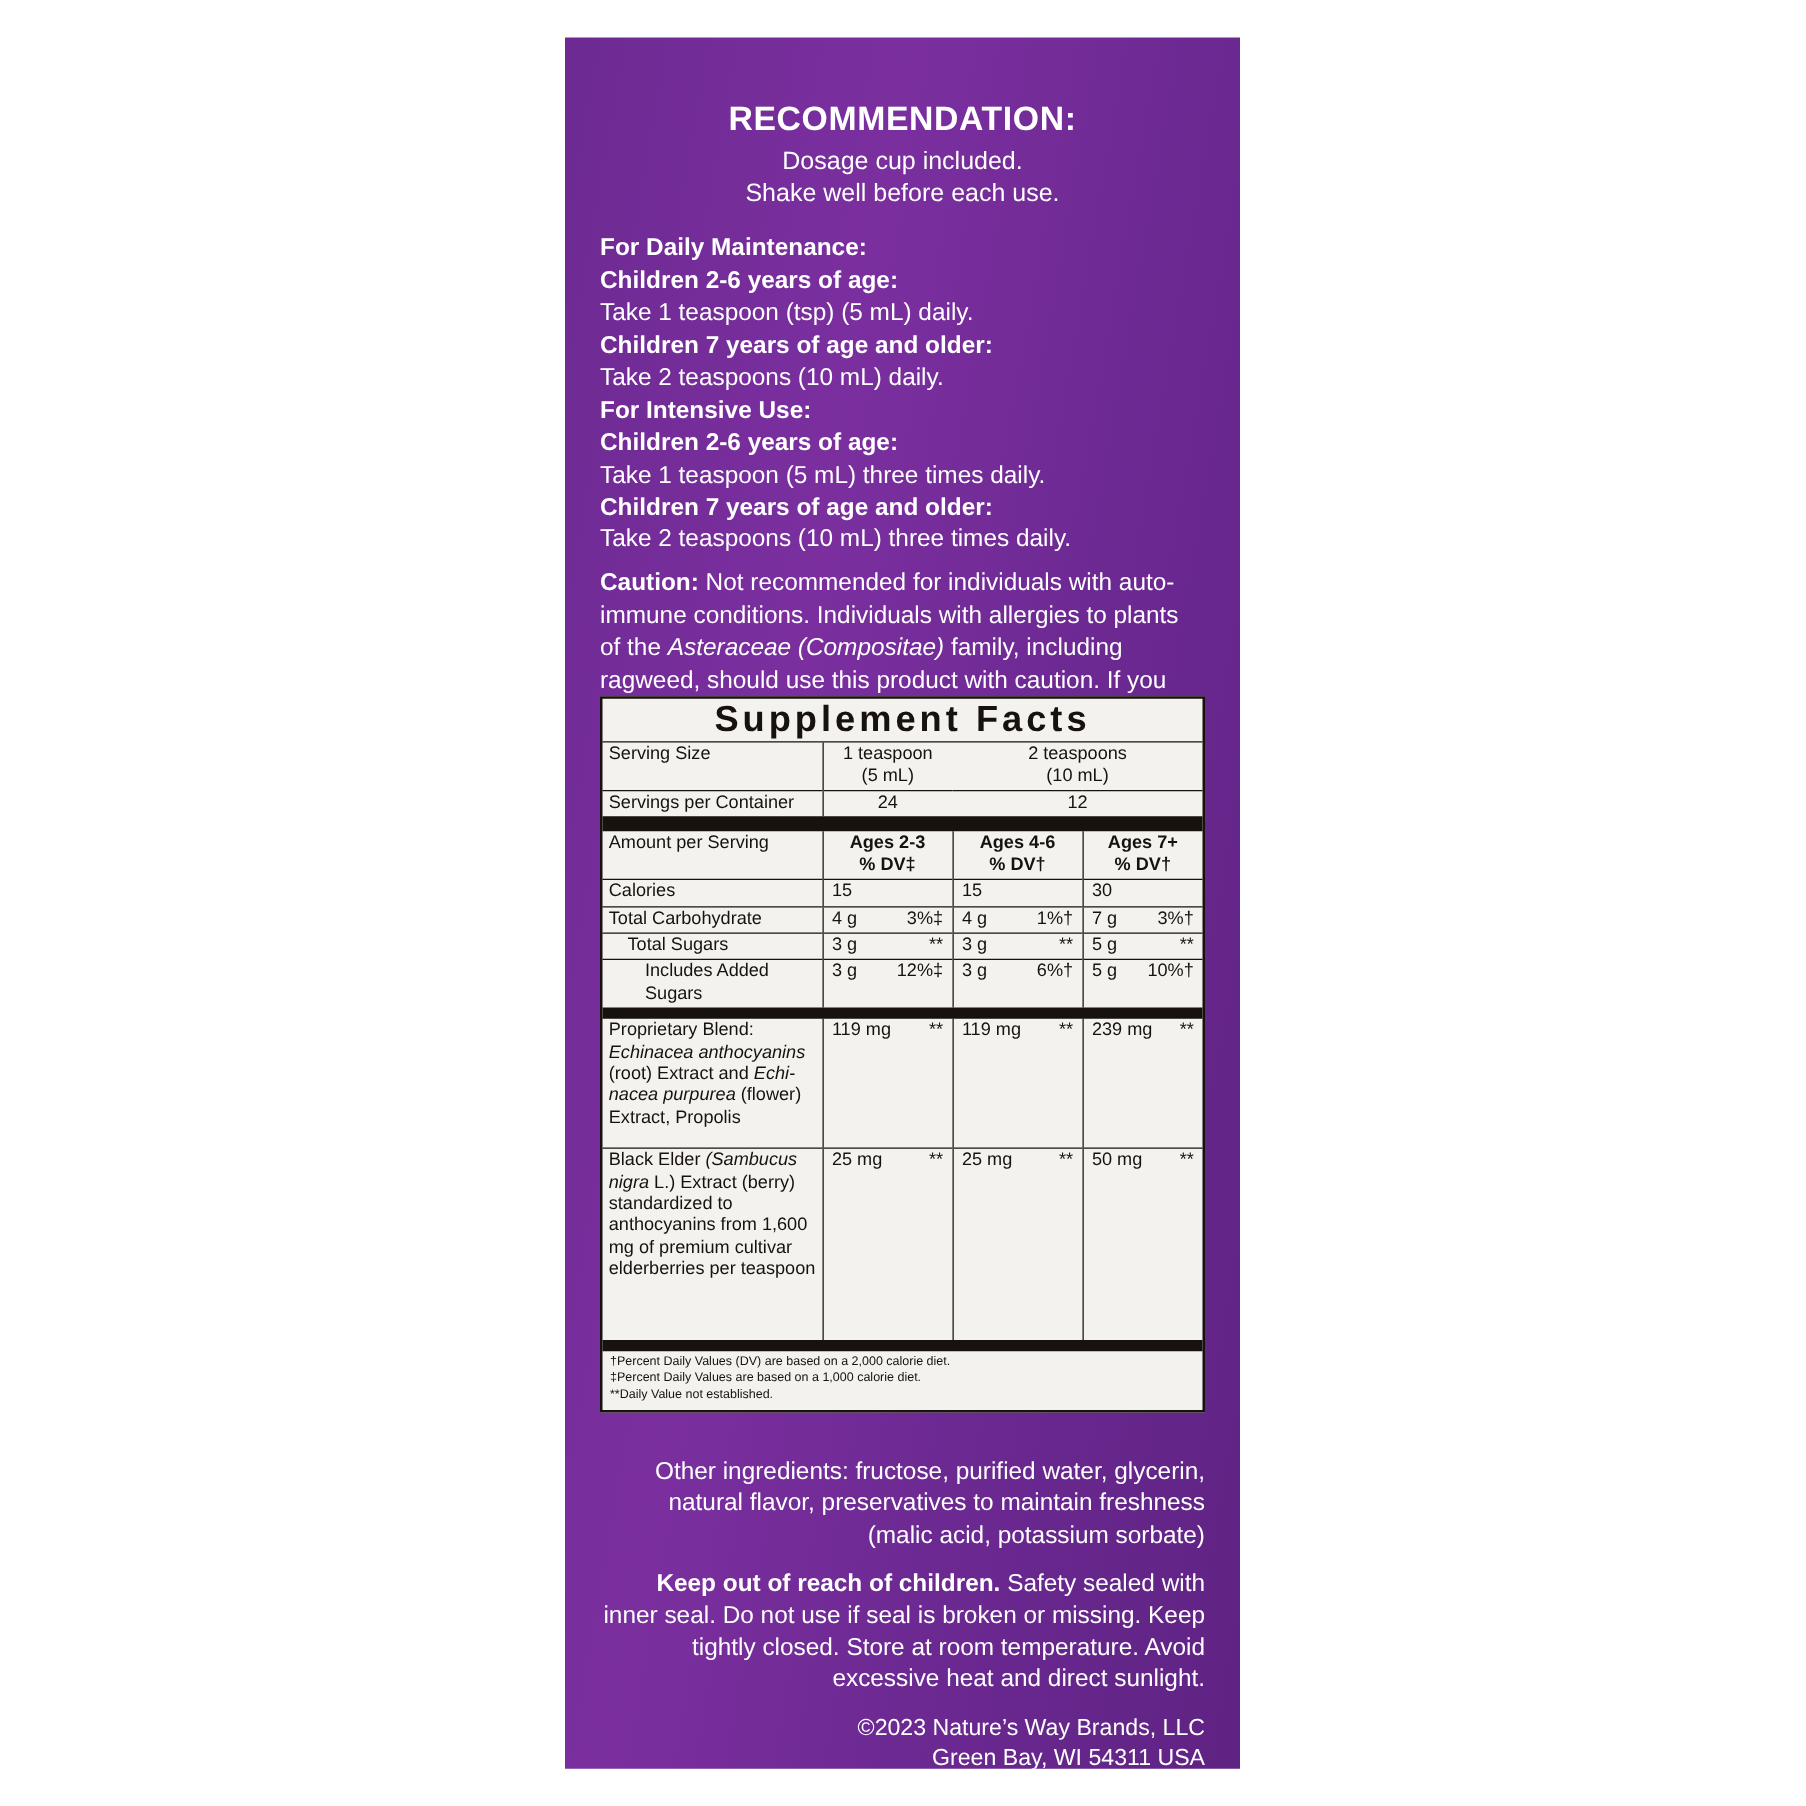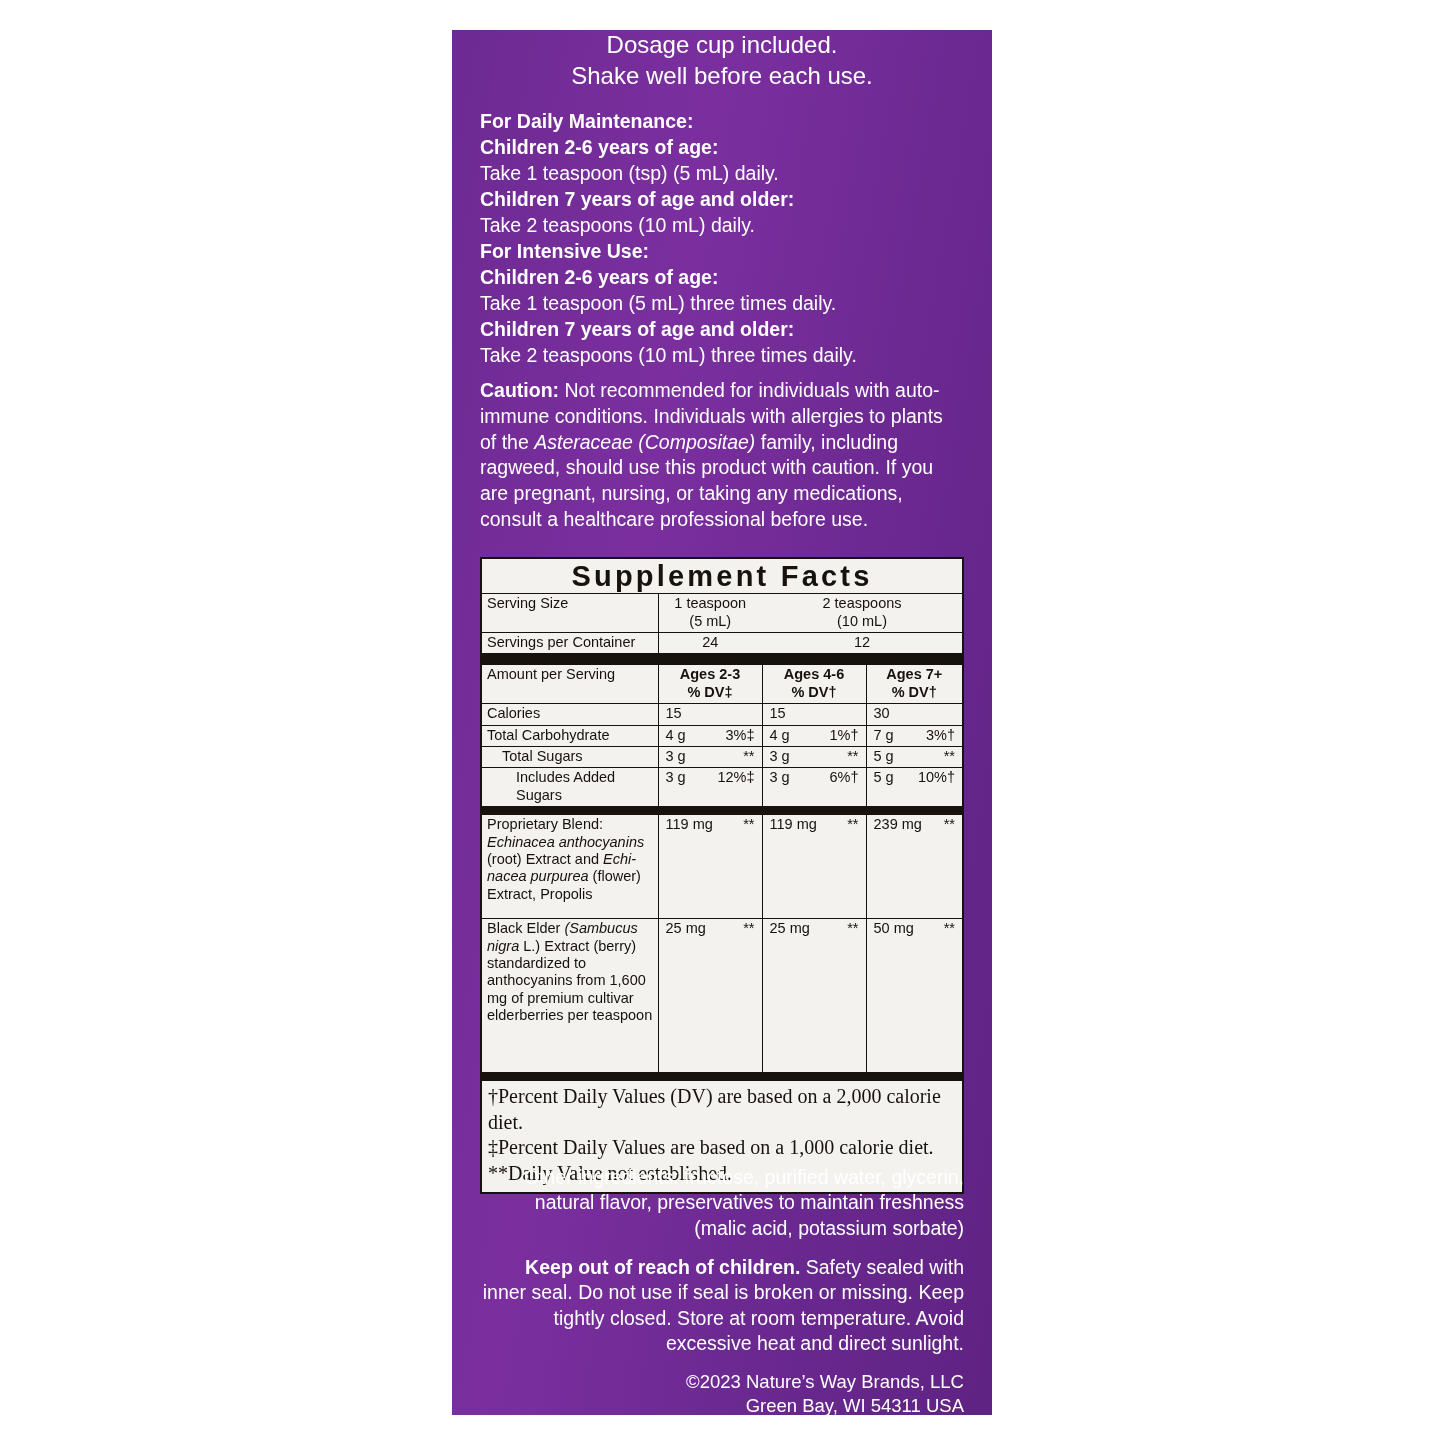--- a/index.html
+++ b/index.html
@@ -26,21 +26,21 @@
   }
   .rec-title {
     text-align: center;
     font-size: 27px;
     font-weight: bold;
     letter-spacing: 0.5px;
     margin: 50px 0 6px 0;
   }
   .rec-sub {
     text-align: center;
-    font-size: 24px;
+    font-size: 20px;
     line-height: 1.28;
   }
   .block {
     padding: 0 28px 0 28px;
   }
   .dose {
     margin-top: 18px;
     font-size: 19.5px;
     line-height: 1.33;
   }
@@ -110,23 +110,22 @@
     display: flex;
     justify-content: space-between;
     padding: 0 2px;
   }
   .val .n { white-space: nowrap; }
   .val .p { white-space: nowrap; }
   .italic { font-style: italic; }
   .footnotes {
     border-top: 0;
     padding: 3px 6px 5px 6px;
-    font-size: 20px;
+    font-size: 10px;
     line-height: 1.28;
-    font-family: Liberation Serif, serif;
   }
   .tallcell { height: 100px; }
   .tallcell2 { height: 150px; margin-top: 24px; }
 
   .after-facts {
     position: absolute;
     left: 28px;
     top: 1135px;
     width: 484px;
     font-size: 19.5px;
@@ -138,20 +137,21 @@
   .copy {
     font-size: 18.5px;
     line-height: 1.28;
   }
 </style>
 </head>
 <body>
 
 <div id="panel">
 
+  <div class="rec-title">RECOMMENDATION:</div>
   <div class="rec-sub">Dosage cup included.</div>
   <div class="rec-sub">Shake well before each use.</div>
 
   <div class="block">
     <div class="dose">
       <div class="b">For Daily Maintenance:</div>
       <div class="b">Children 2-6 years of age:</div>
       <div>Take 1 teaspoon (tsp) (5 mL) daily.</div>
       <div class="b">Children 7 years of age and older:</div>
       <div>Take 2 teaspoons (10 mL) daily.</div>

